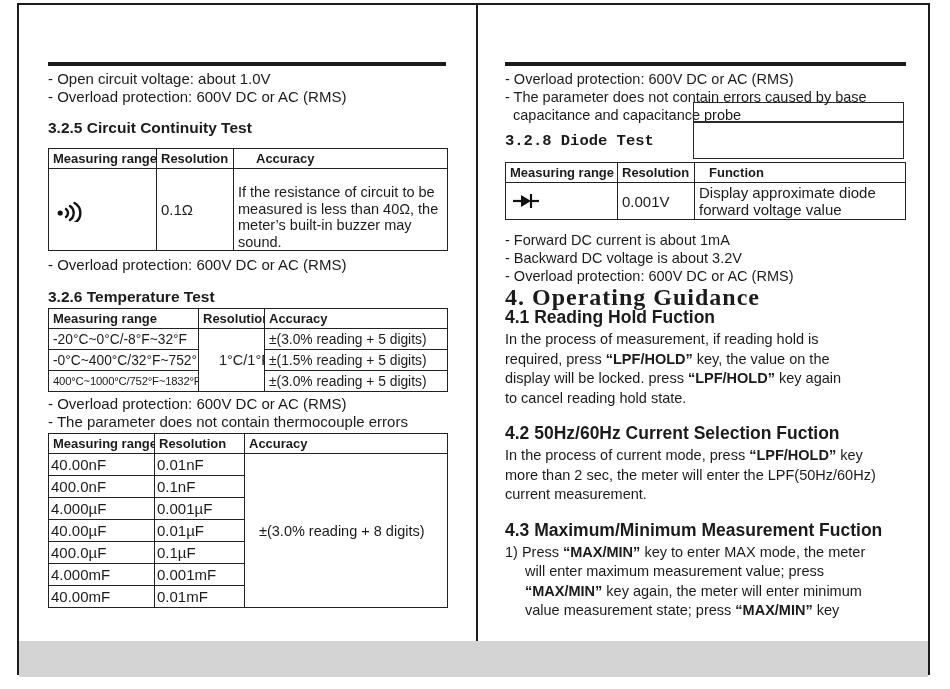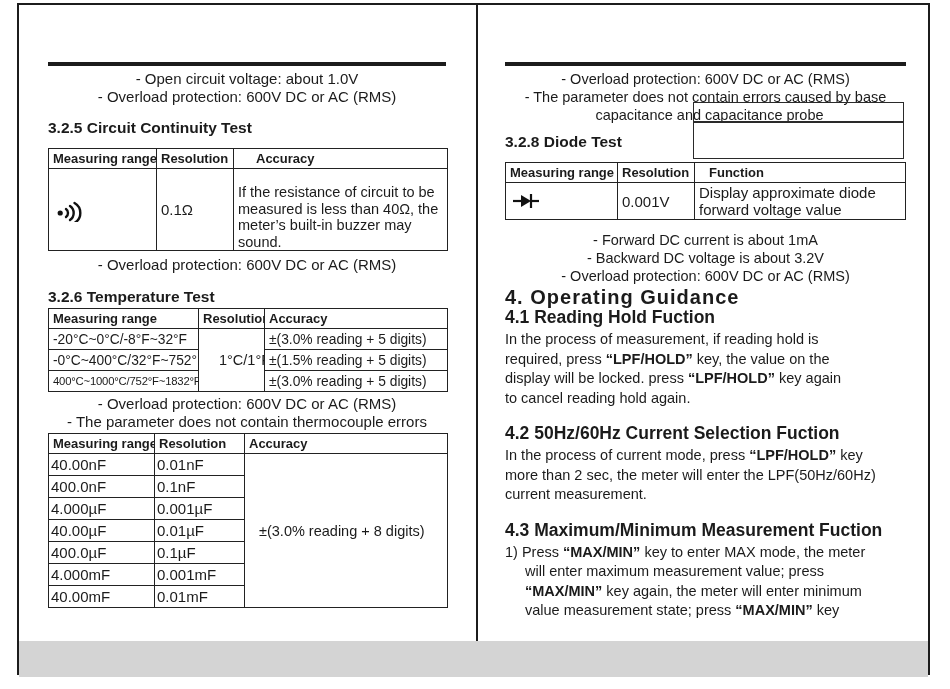--- a/index.html
+++ b/index.html
@@ -16,25 +16,25 @@
     position:absolute;left:19px;top:641px;width:909px;height:36px;
     background:#d4d4d4;
   }
   .col-divider{
     position:absolute;left:476px;top:3px;width:2px;height:638px;background:#1c1c1c;
   }
   .col{position:absolute;top:62px;}
   .col-left{left:48px;width:398px;}
   .col-right{left:505px;width:401px;}
   .rule{height:4px;background:#1c1c1c;margin:0 0 4px 0;}
-  .note{font-size:15px;line-height:18px;white-space:nowrap;text-align:center;}
+  .note{font-size:15px;line-height:18px;white-space:nowrap;}
   .col-right .note{font-size:14.5px;}
   .note.cont{padding-left:8px;}
   .sec-heading{font-size:15.5px;font-weight:bold;line-height:19px;margin-top:10px;white-space:nowrap;}
-  .h-guidance{font-size:20px;font-weight:bold;letter-spacing:1px;line-height:22px;margin-top:1px;white-space:nowrap;}
+  .h-guidance{font-size:24px;font-weight:bold;letter-spacing:1px;line-height:22px;margin-top:1px;white-space:nowrap;font-family:Liberation Serif, serif;}
   .h-sub{font-size:17.5px;font-weight:bold;line-height:19px;white-space:nowrap;}
   .para{font-size:14.5px;line-height:19.5px;margin-top:3px;}
   .para .b{font-weight:bold;}
   .para.hang{padding-left:20px;text-indent:-20px;}
   table{border-collapse:collapse;table-layout:fixed;}
   td,th{border:1.5px solid #222;padding:0 0 0 4px;text-align:left;vertical-align:middle;box-sizing:border-box;overflow:hidden;}
   th{font-size:13px;line-height:15px;white-space:nowrap;}
   td{font-size:15px;}
   .t-cont{width:399px;margin-top:11px;}
   .t-cont .c1{width:108px;}.t-cont .c2{width:77px;}.t-cont .c3{width:214px;}
@@ -65,21 +65,21 @@
     position:absolute;left:693px;top:102px;width:211px;height:57px;
     border:1.5px solid #2a2a2a;box-sizing:border-box;z-index:5;background:transparent;
   }
   .artifact-box .inner-line{position:absolute;left:0;top:18px;width:100%;height:1.5px;background:#2a2a2a;}
   .mt5{margin-top:5px;}
   .mt3{margin-top:3px;}
   .mt12{margin-top:12px;}
   .mt13{margin-top:13px;}
   .mt11{margin-top:11px;}
   .mt16{margin-top:16px;}
-  .mt8{margin-top:8px;}
+  .mt8{margin-top:8px;font-family:Liberation Mono, monospace;}
   svg{display:block;}
 </style>
 </head>
 <body>
 
 <div class="page-border"></div>
 <div class="col-divider"></div>
 <div class="footer-bar"></div>
 
 <div class="artifact-box">
@@ -240,20 +240,20 @@
   </tbody>
     </table>
 
   <div class="note mt11">- Forward DC current is about 1mA</div>
   <div class="note">- Backward DC voltage is about 3.2V</div>
   <div class="note">- Overload protection: 600V DC or AC (RMS)</div>
 
   <div class="h-guidance">4. Operating Guidance</div>
 
   <div class="h-sub">4.1 Reading Hold Fuction</div>
-  <div class="para"><span>In the process of measurement, if reading hold is</span><br><span>required, press </span><span class="b">“LPF/HOLD”</span><span>  key, the value on the</span><br><span>display will be locked. press </span><span class="b">“LPF/HOLD”</span><span> key again</span><br><span>to cancel reading hold again.</span></div>
+  <div class="para"><span>In the process of measurement, if reading hold is</span><br><span>required, press </span><span class="b">“LPF/HOLD”</span><span>  key, the value on the</span><br><span>display will be locked. press </span><span class="b">“LPF/HOLD”</span><span> key again</span><br><span>to cancel reading hold state.</span></div>
 
   <div class="h-sub mt16">4.2 50Hz/60Hz Current Selection Fuction</div>
   <div class="para"><span>In the process of current mode, press </span><span class="b">“LPF/HOLD”</span><span> key</span><br><span>more than 2 sec, the meter will enter the LPF(50Hz/60Hz)</span><br><span>current measurement.</span></div>
 
   <div class="h-sub mt16">4.3 Maximum/Minimum Measurement Fuction</div>
   <div class="para hang"><span>1) Press </span><span class="b">“MAX/MIN”</span><span> key to enter MAX mode, the meter</span><br><span>will enter maximum measurement value; press</span><br><span class="b">“MAX/MIN”</span><span> key again, the meter will enter minimum</span><br><span>value measurement state; press </span><span class="b">“MAX/MIN”</span><span> key</span></div>
 </div>
 
 </body></html>

